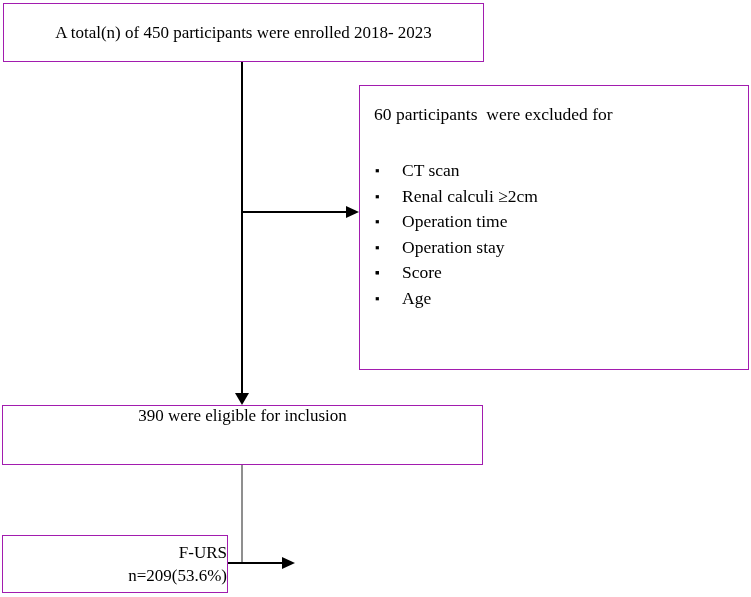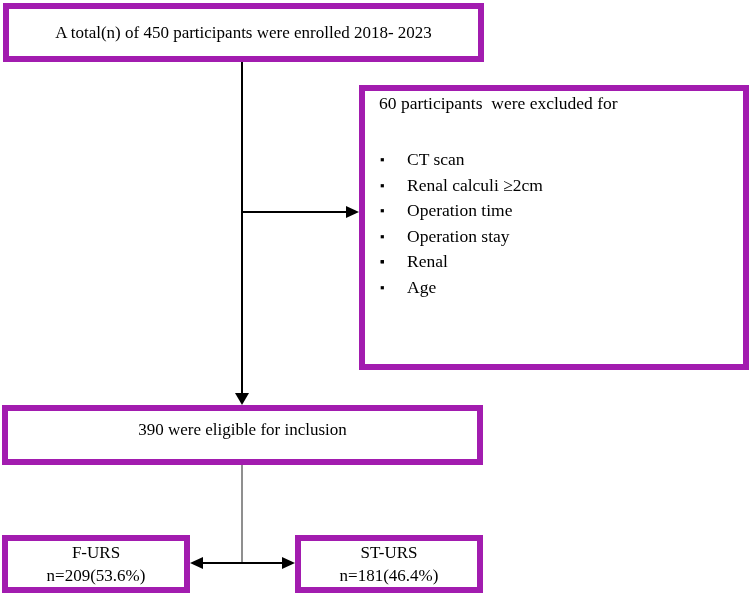--- a/index.html
+++ b/index.html
@@ -7,52 +7,52 @@
     position: relative;
     width: 751px;
     height: 597px;
     background: #ffffff;
     font-family: "Liberation Serif", "DejaVu Serif", serif;
     color: #000000;
     overflow: hidden;
   }
   .box {
     position: absolute;
-    border: 6px solid #a21caf;
+    border: 1px solid #a21caf;
     background: #ffffff;
     box-sizing: border-box;
   }
   
   .box-enrolled {
     left: 3px; top: 3px; width: 481px; height: 59px;
     display: flex; align-items: center; justify-content: center;
     font-size: 17px; text-align: center;
   }
   
   .box-excluded {
     left: 359px; top: 85px; width: 390px; height: 285px;
-    padding: 0 14px; font-size: 17.5px;
+    padding: 16px 14px; font-size: 17.5px;
   }
   .excl-heading .hline { line-height: 24px; white-space: pre-wrap; }
   .excl-list { list-style: none; margin: 32px 0 0 0; padding: 0; }
   .excl-list li { position: relative; padding-left: 28px; line-height: 25.5px; }
   .excl-list .bullet {
     position: absolute; left: 1px; top: 0;
     font-size: 13px; line-height: 25.5px;
   }
   
   .box-eligible {
     left: 2px; top: 405px; width: 481px; height: 60px;
-    text-align: center; padding-top: 9px; font-size: 17px;
+    text-align: center; font-size: 17px;
   }
   
   .box-furs, .box-sturs {
-    top: 535px; width: 188px; height: 58px;
+    top: 535px; width: 226px; height: 58px;
     display: flex; flex-direction: column;
-    align-items: center; justify-content: center;
+    align-items: flex-end; justify-content: center;
     font-size: 17px; line-height: 23px; text-align: center;
   }
   .box-furs { left: 2px; }
   .box-sturs { left: 295px; }
   
   .cline { position: absolute; background: #000000; }
   .v-main   { left: 241px; top: 62px;  width: 2px;  height: 332px; }
   .h-branch { left: 242px; top: 211px; width: 104px; height: 2px; }
   .v-gray   { left: 241px; top: 465px; width: 1.5px; height: 98px; background: #8f8f8f; }
   .h-double { left: 201px; top: 562px; width: 82px; height: 2px; }
@@ -113,21 +113,21 @@
       </li>
       <li>
         <span class="bullet">▪</span>
         <span>Operation stay</span>
       </li>
       <li>
         <span class="bullet">▪</span>
       </li>
       <li>
         <span class="bullet">▪</span>
-        <span>Renal</span>
+        <span>Score</span>
       </li>
       <li>
         <span class="bullet">▪</span>
         <span>Age</span>
       </li>
     </ul>
   </div>
 
   <div class="box box-eligible">
     <span>390 were eligible for inclusion</span>
@@ -137,18 +137,14 @@
 
   <div class="cline h-double"></div>
   <div class="ah ah-dbl-left"></div>
   <div class="ah ah-dbl-right"></div>
 
   <div class="box box-furs">
     <span>F-URS</span>
     <span>n=209(53.6%)</span>
   </div>
 
-  <div class="box box-sturs">
-    <span>ST-URS</span>
-    <span>n=181(46.4%)</span>
-  </div>
 
 </div>
 
 </body></html>

